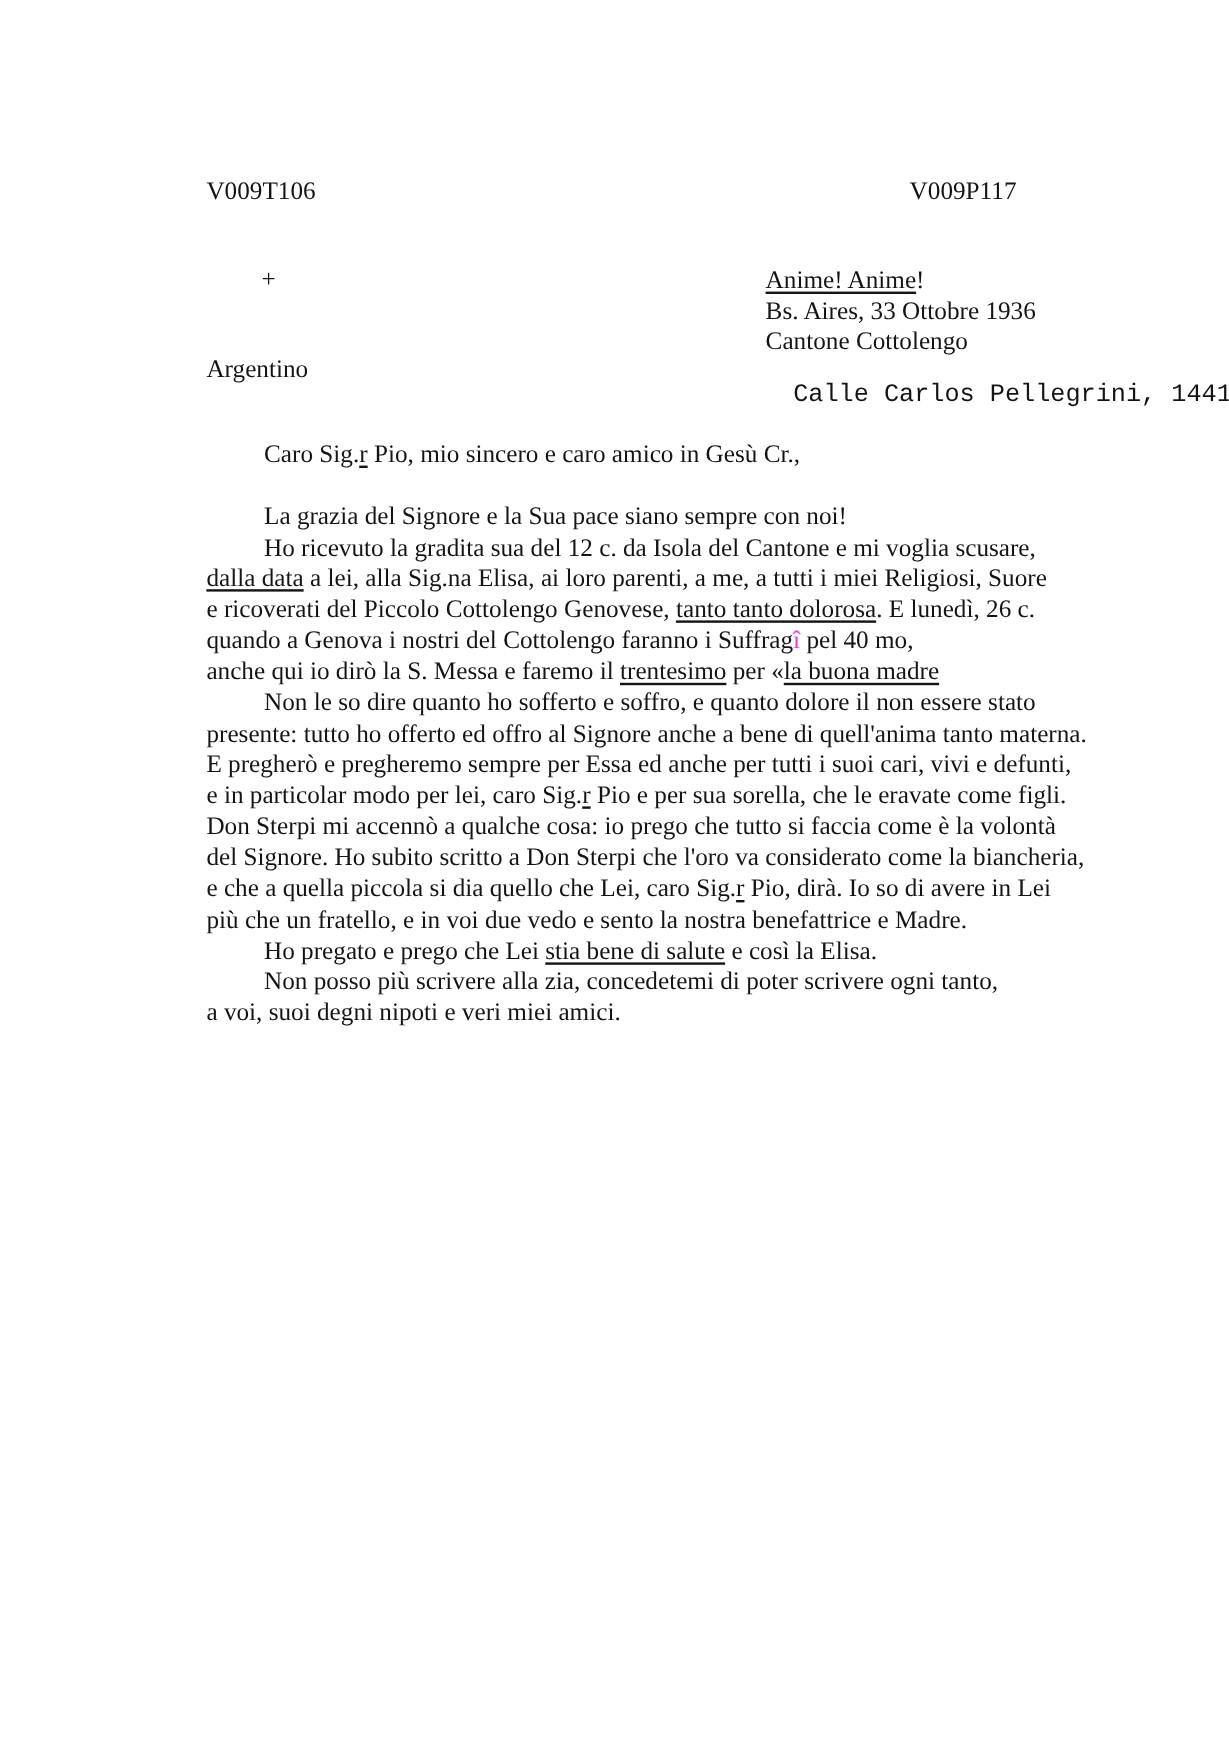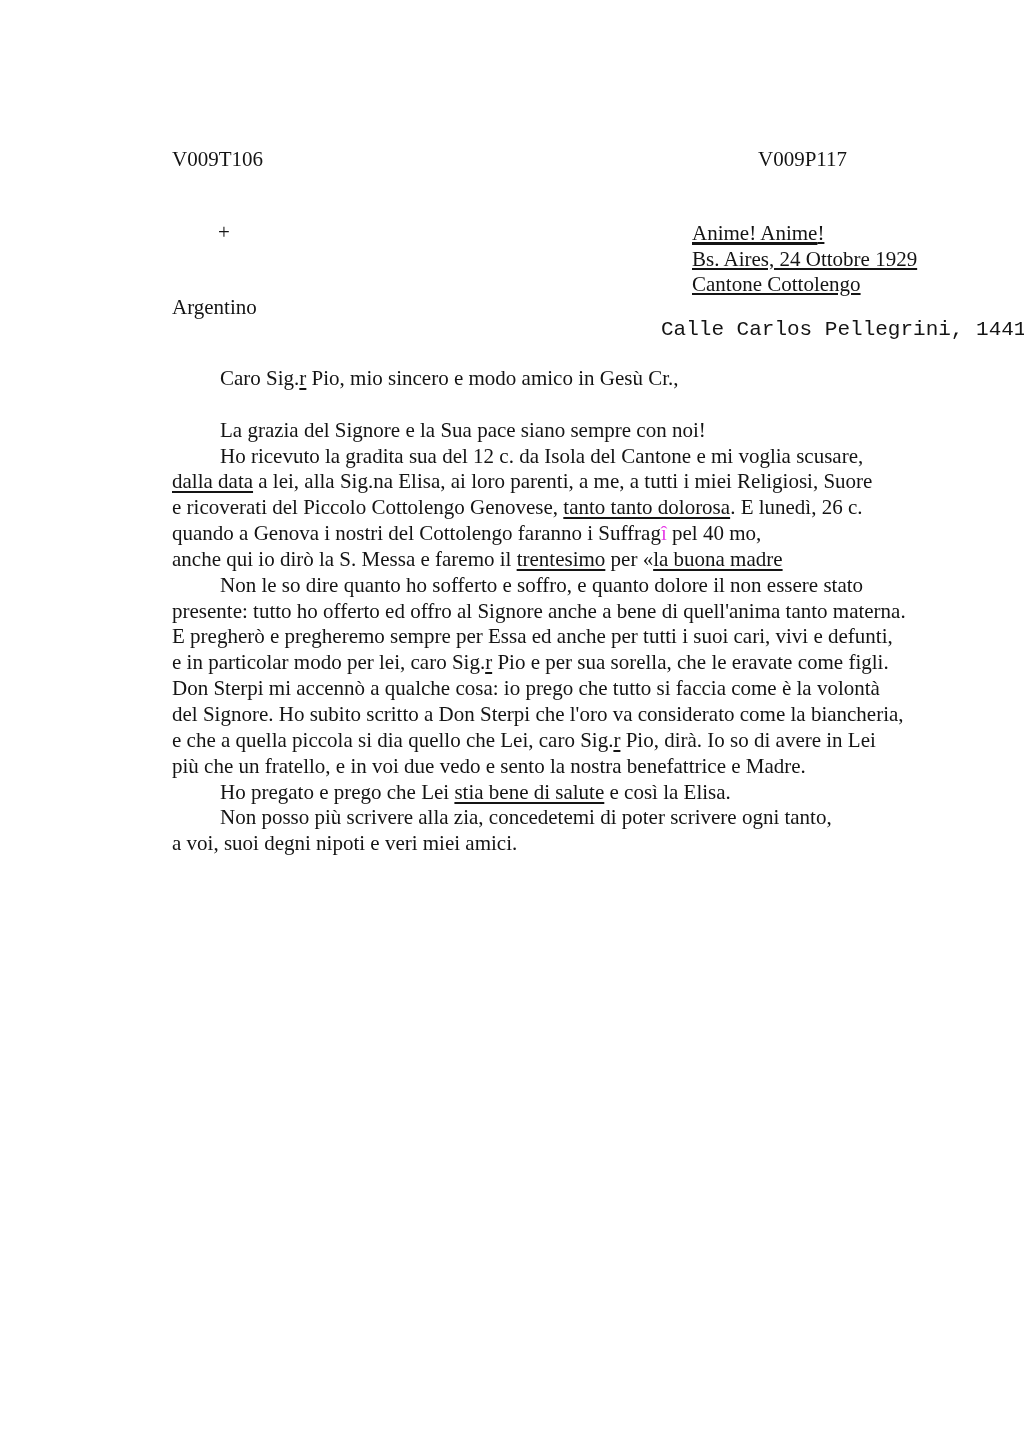--- a/index.html
+++ b/index.html
@@ -14,21 +14,21 @@
     background: #ffffff;
     font-family: "Liberation Serif", "DejaVu Serif", serif;
     font-size: 21px;
     color: #141414;
     overflow: hidden;
   }
   .abs { position: absolute; white-space: nowrap; }
   .doc-id-left  { left: 172px; top: 147px; }
   .doc-id-right { left: 758px; top: 147px; }
   .cross        { left: 218px; top: 220px; }
-  .head-block   { left: 692px; top: 221px; line-height: 25.5px; text-decoration: underline; }
+  .head-block   { left: 638px; top: 221px; line-height: 25.5px; }
   .org-overflow { left: 172px; top: 295px; }
   .address-line { left: 661px; top: 318px; font-family: Liberation Mono, monospace; }
   .letter-body  { left: 172px; top: 366px; width: 760px; line-height: 25.85px; }
   .letter-body .line { white-space: nowrap; }
   .letter-body .line.indent { padding-left: 48px; }
   .u {
     text-decoration: underline;
     text-underline-offset: 3px;
     text-decoration-thickness: 1.5px;
   }
@@ -39,30 +39,30 @@
 <div class="page">
 
   <div class="abs doc-id-left">V009T106</div>
 
   <div class="abs doc-id-right">V009P117</div>
 
   <div class="abs cross">+</div>
 
   <div class="abs head-block">
     <div><span class="u">Anime! Anime</span><span>!</span></div>
-    <div>Bs. Aires, 24 Ottobre 1929</div>
+    <div>Bs. Aires, 33 Ottobre 1936</div>
     <div>Cantone Cottolengo</div>
   </div>
 
   <div class="abs org-overflow">Argentino</div>
 
   <div class="abs address-line">Calle Carlos Pellegrini, 1441</div>
 
   <div class="abs letter-body">
-      <div class="line indent"><span>Caro Sig.</span><span class="u">r</span><span> Pio, mio sincero e modo amico in Gesù Cr.,</span></div>
+      <div class="line indent"><span>Caro Sig.</span><span class="u">r</span><span> Pio, mio sincero e caro amico in Gesù Cr.,</span></div>
       <div class="line">&nbsp;</div>
       <div class="line indent"><span>La grazia del Signore e la Sua pace siano sempre con noi!</span></div>
       <div class="line indent"><span>Ho ricevuto la gradita sua del 12 c. da Isola del Cantone e mi voglia scusare,</span></div>
       <div class="line"><span class="u">dalla data</span><span> a lei, alla Sig.na Elisa, ai loro parenti, a me, a tutti i miei Religiosi, Suore</span></div>
       <div class="line"><span>e ricoverati del Piccolo Cottolengo Genovese, </span><span class="u">tanto tanto dolorosa</span><span>. E lunedì, 26 c.</span></div>
       <div class="line"><span>quando a Genova i nostri del Cottolengo faranno i Suffrag</span><span style="color: rgb(230, 60, 230);">î</span><span> pel 40 mo,</span></div>
       <div class="line"><span>anche qui io dirò la S. Messa e faremo il </span><span class="u">trentesimo</span><span> per «</span><span class="u">la buona madre</span></div>
       <div class="line indent"><span>Non le so dire quanto ho sofferto e soffro, e quanto dolore il non essere stato</span></div>
       <div class="line"><span>presente: tutto ho offerto ed offro al Signore anche a bene di quell'anima tanto materna.</span></div>
       <div class="line"><span>E pregherò e pregheremo sempre per Essa ed anche per tutti i suoi cari, vivi e defunti,</span></div>

